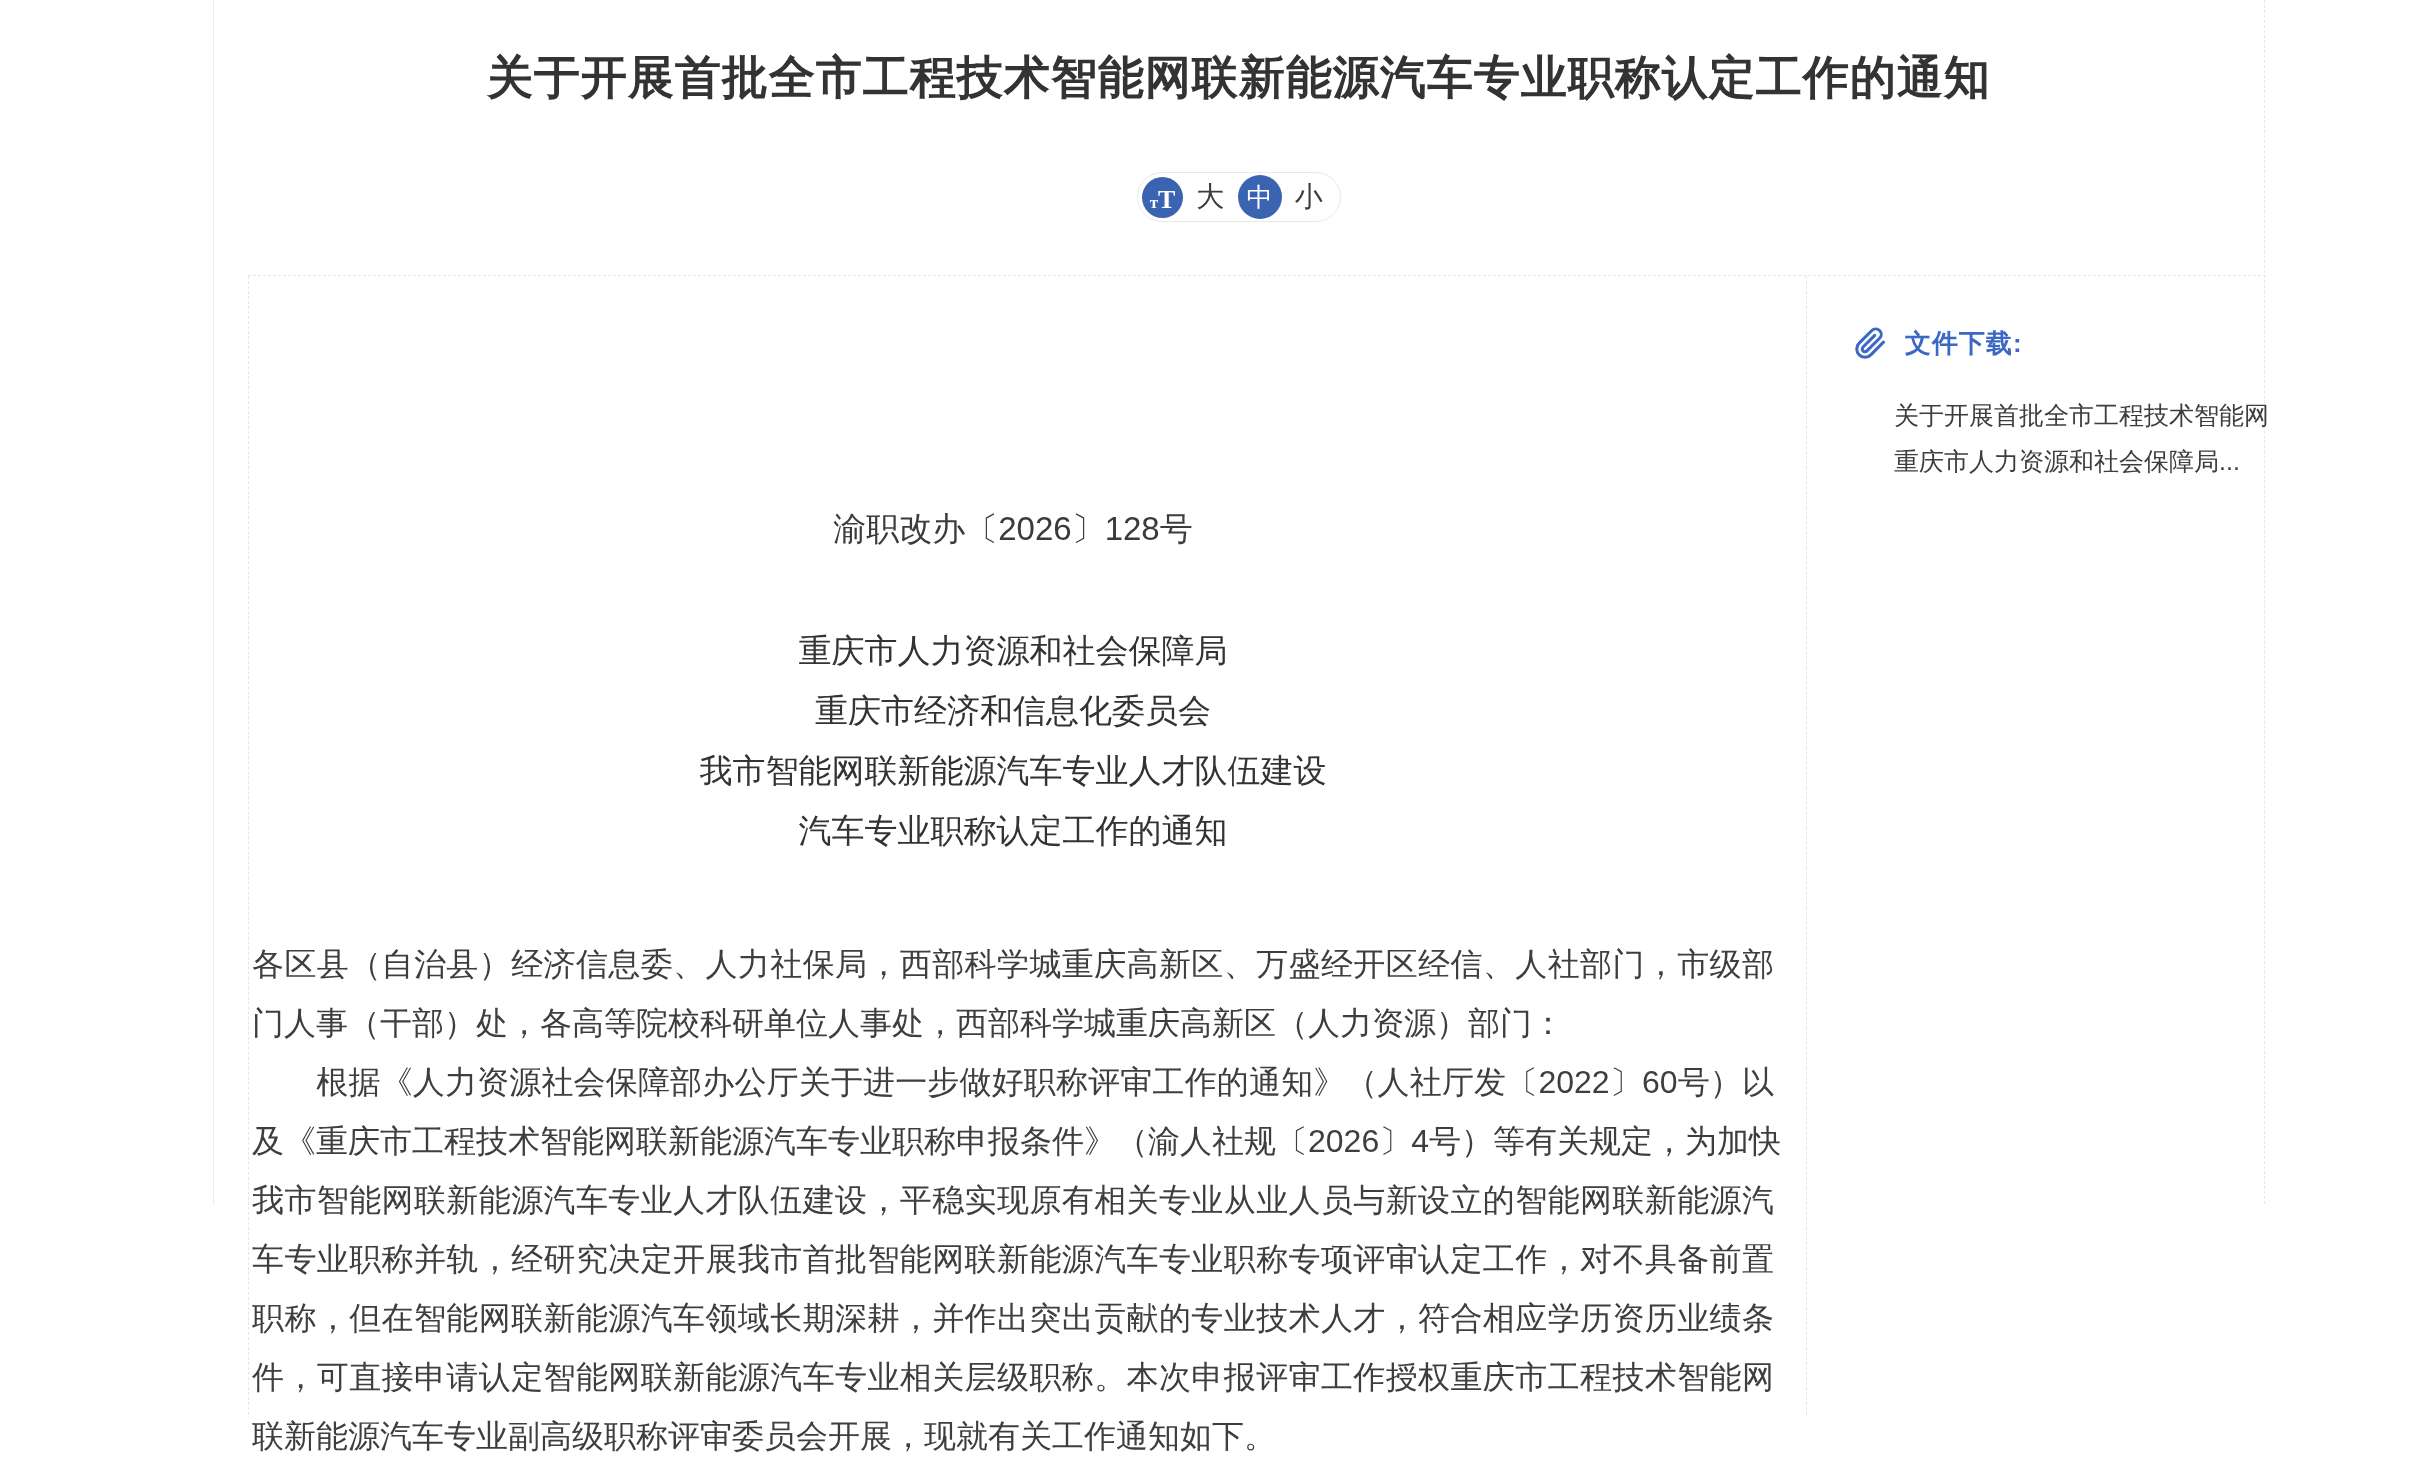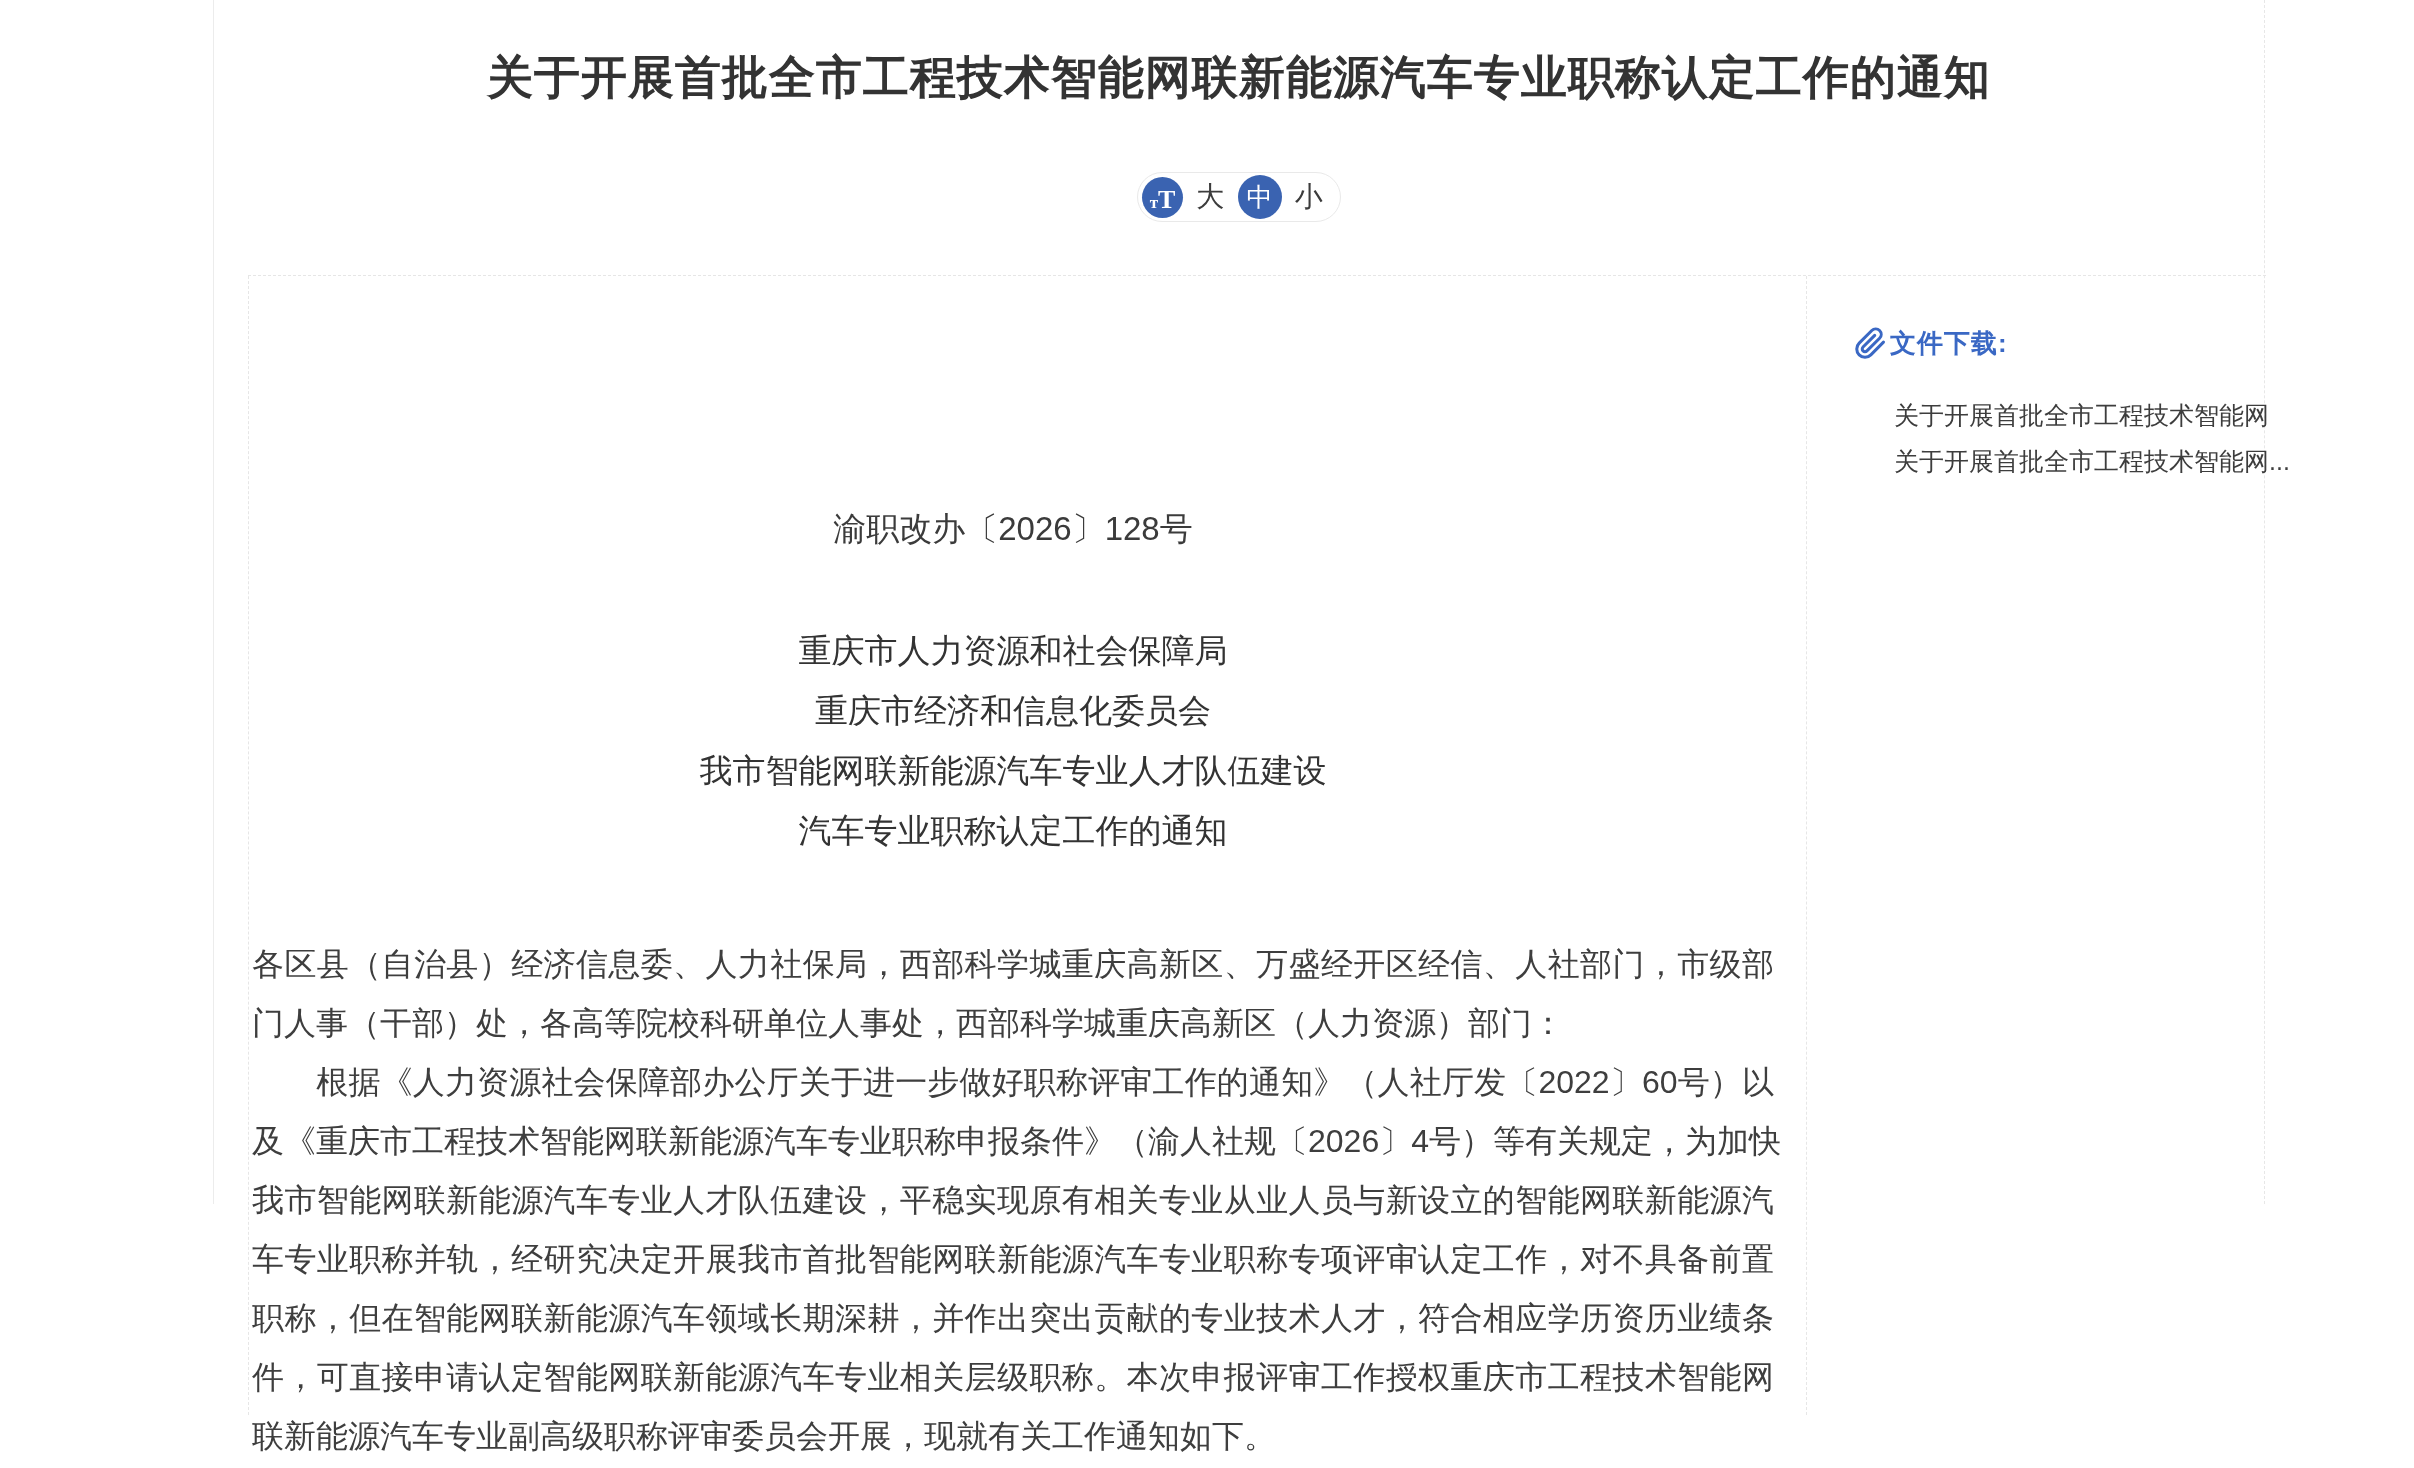--- a/index.html
+++ b/index.html
@@ -113,21 +113,21 @@
     text-align-last: left;
   }
   
   .sidebar {
     flex: 1 1 auto;
     padding: 50px 20px 0 47px;
   }
   .download-header {
     display: flex;
     align-items: center;
-    gap: 3px;
+    gap: 18px;
   }
   .paperclip { width: 33px; height: 33px; flex: 0 0 auto; }
   .download-label {
     font-size: 26px;
     font-weight: bold;
     color: #3a68c4;
     letter-spacing: 1px;
   }
   .attachment-link {
     margin-top: 31px;
@@ -187,18 +187,18 @@
 
     <div class="sidebar">
       <div class="download-header">
         <svg class="paperclip" viewBox="0 0 24 24" fill="none" stroke="#3a68c4" stroke-width="2.2" stroke-linecap="round" stroke-linejoin="round">
           <path d="M21.44 11.05l-9.19 9.19a6 6 0 0 1-8.49-8.49l9.19-9.19a4 4 0 0 1 5.66 5.66l-9.2 9.19a2 2 0 0 1-2.83-2.83l8.49-8.48"></path>
         </svg>
         <span class="download-label">文件下载:</span>
       </div>
       <div class="attachment-link">
         <div class="attachment-line">关于开展首批全市工程技术智能网</div>
-        <div class="attachment-line">关于开展首批全市工程技术智能网...</div>
+        <div class="attachment-line">重庆市人力资源和社会保障局...</div>
       </div>
     </div>
 
   </div>
 </div>
 
 </body></html>

